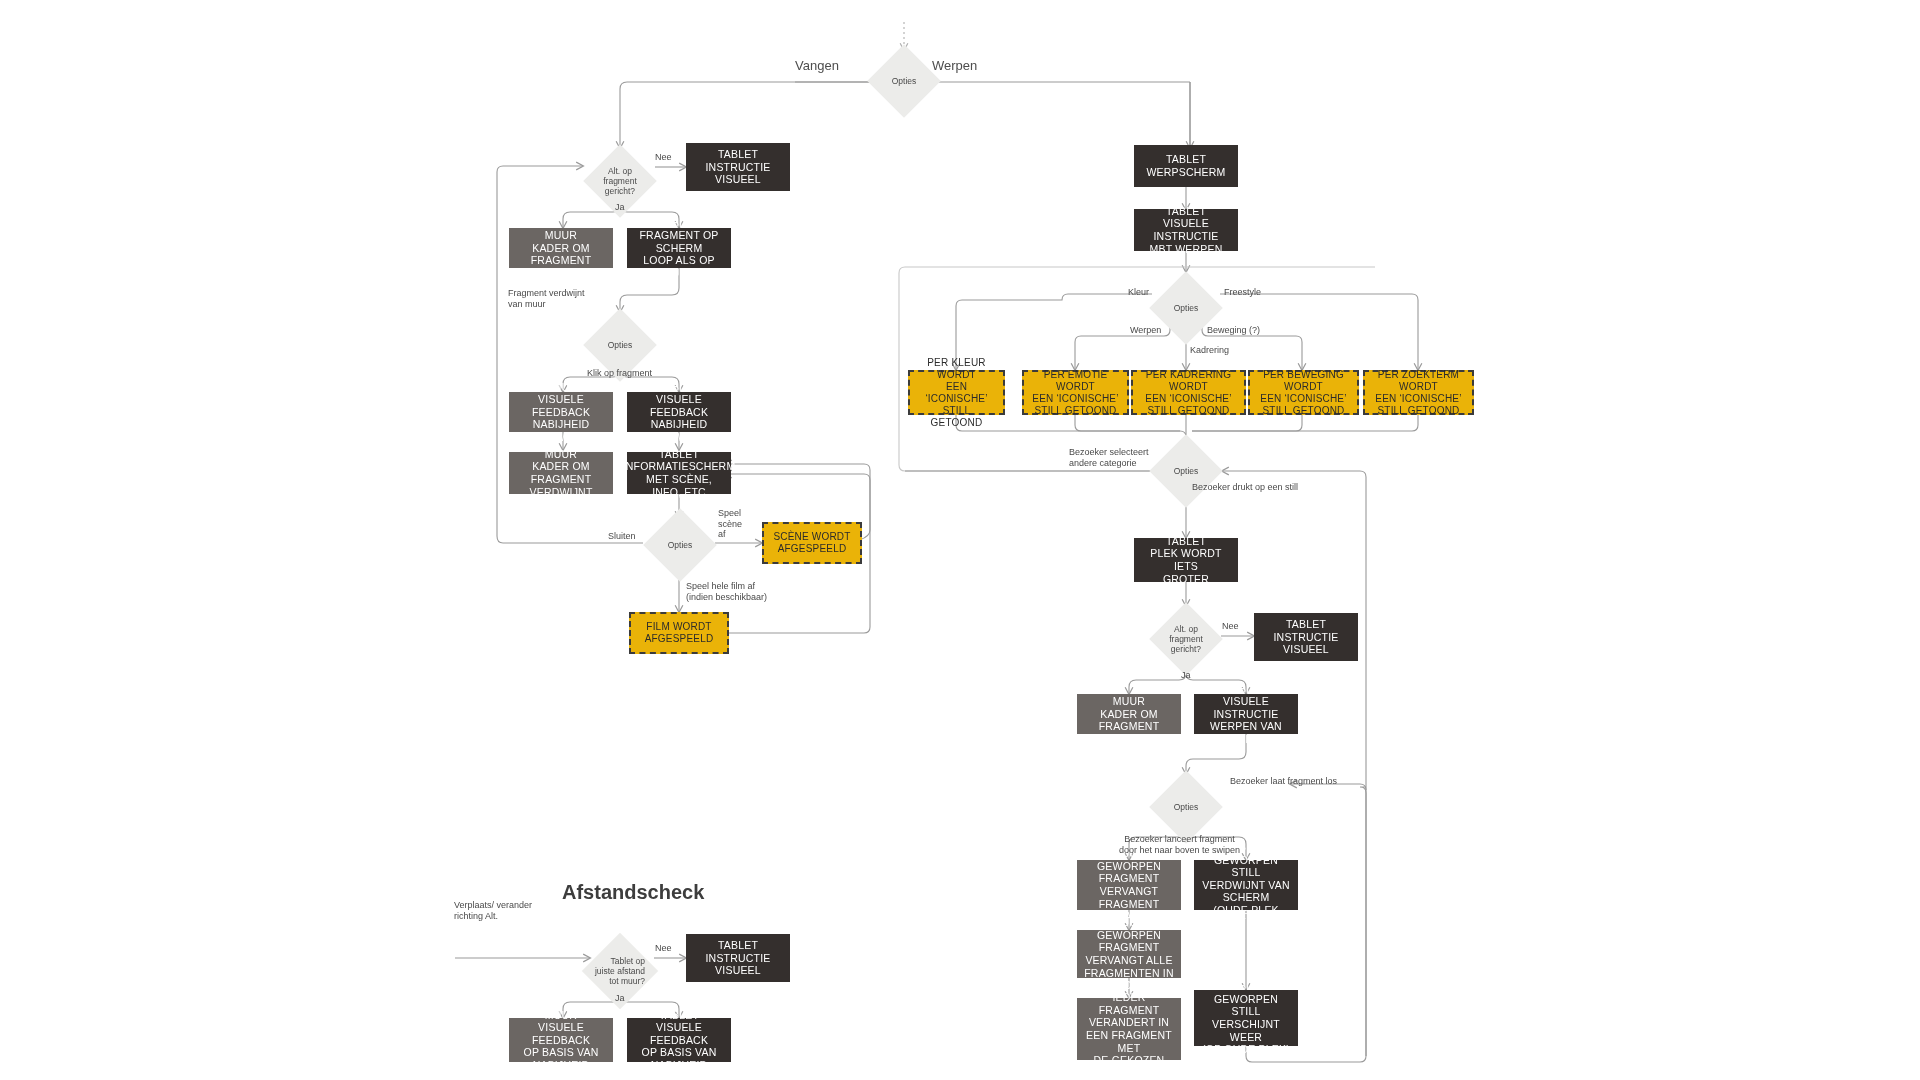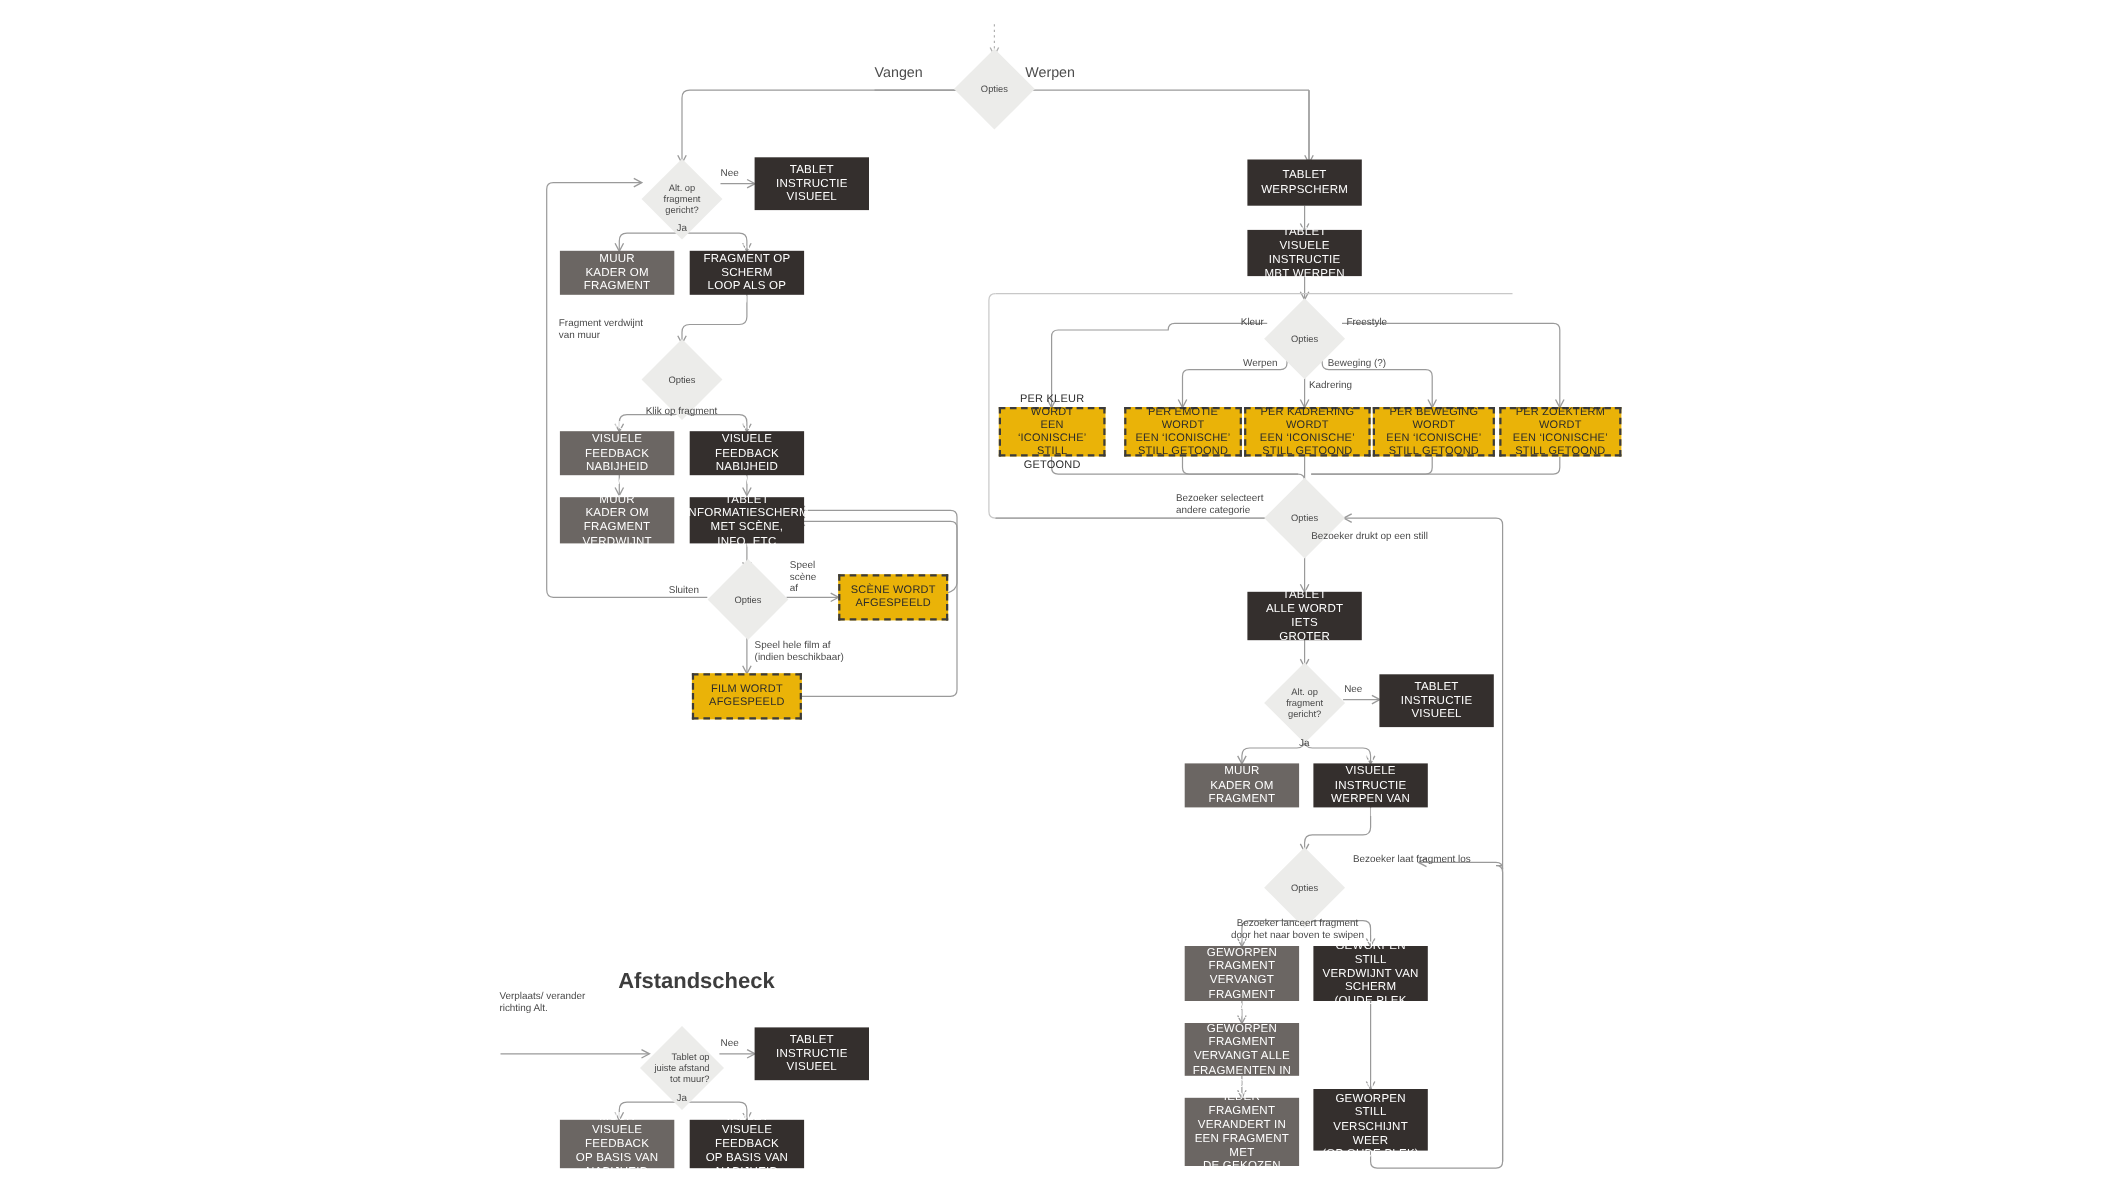--- a/index.html
+++ b/index.html
@@ -335,21 +335,21 @@
     <span>STILL GETOOND</span>
   </div>
 
   <div class="diamond" style="left:1149px; top:434px; width:74px; height:74px;">
     <div class="dshape" style="width:52px;height:52px;"></div>
     <div class="dlabel">Opties</div>
   </div>
 
   <div class="node box tablet" style="left:1134px; top:538px; width:104px; height:44px;">
     <span class="l1">TABLET</span>
-    <span class="l2">ALLE WORDT IETS</span>
+    <span class="l2">PLEK WORDT IETS</span>
     <span class="l3">GROTER</span>
   </div>
 
   <div class="diamond" style="left:1149px; top:602px; width:74px; height:74px;">
     <div class="dshape" style="width:52px;height:52px;"></div>
     <div class="dlabel">
       <div>Alt. op</div>
       <div>fragment</div>
       <div>gericht?</div>
     </div>

